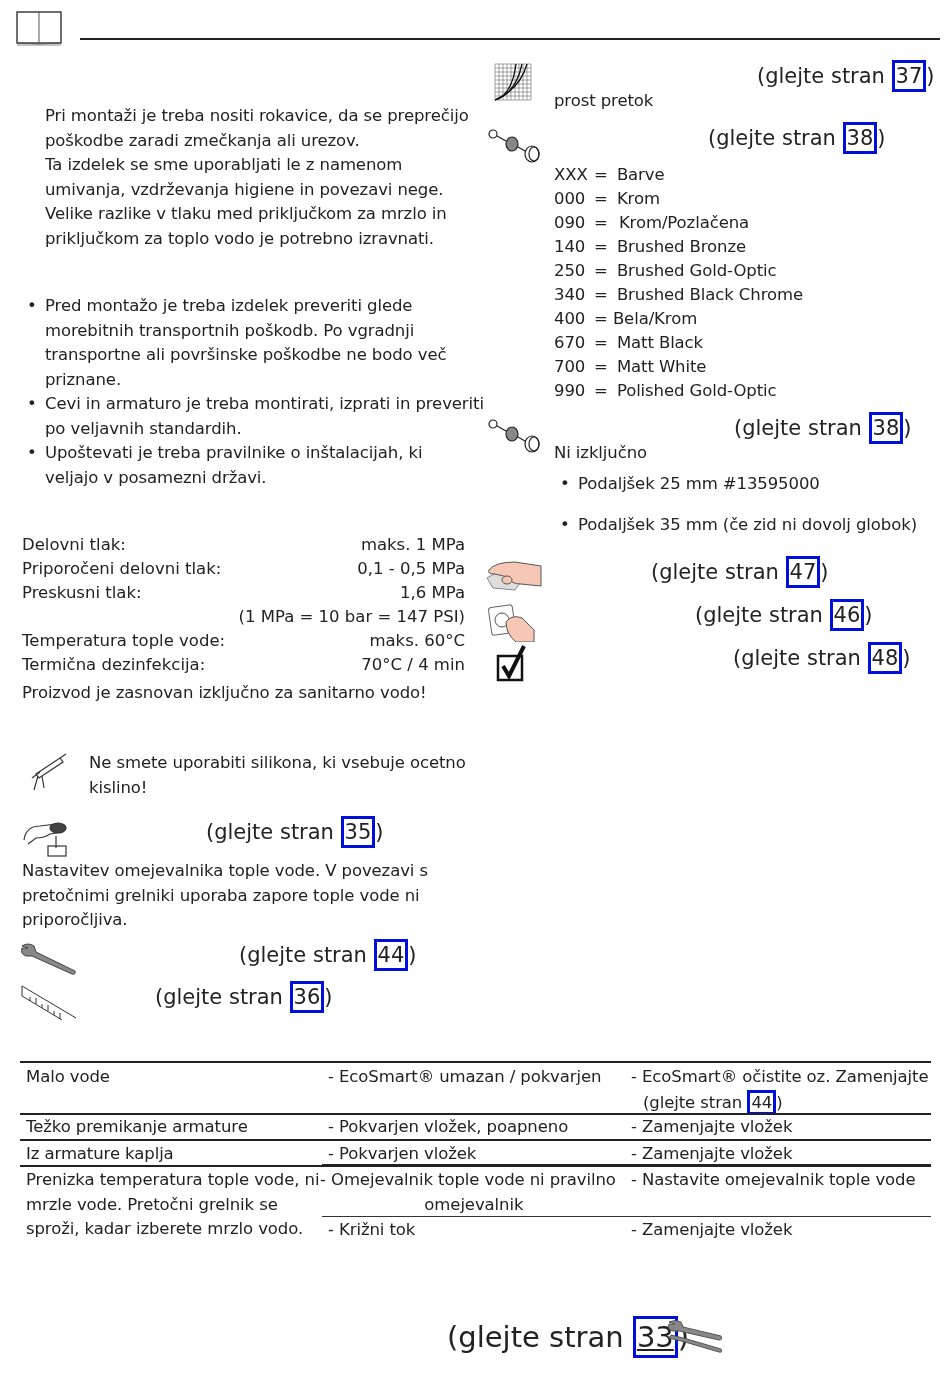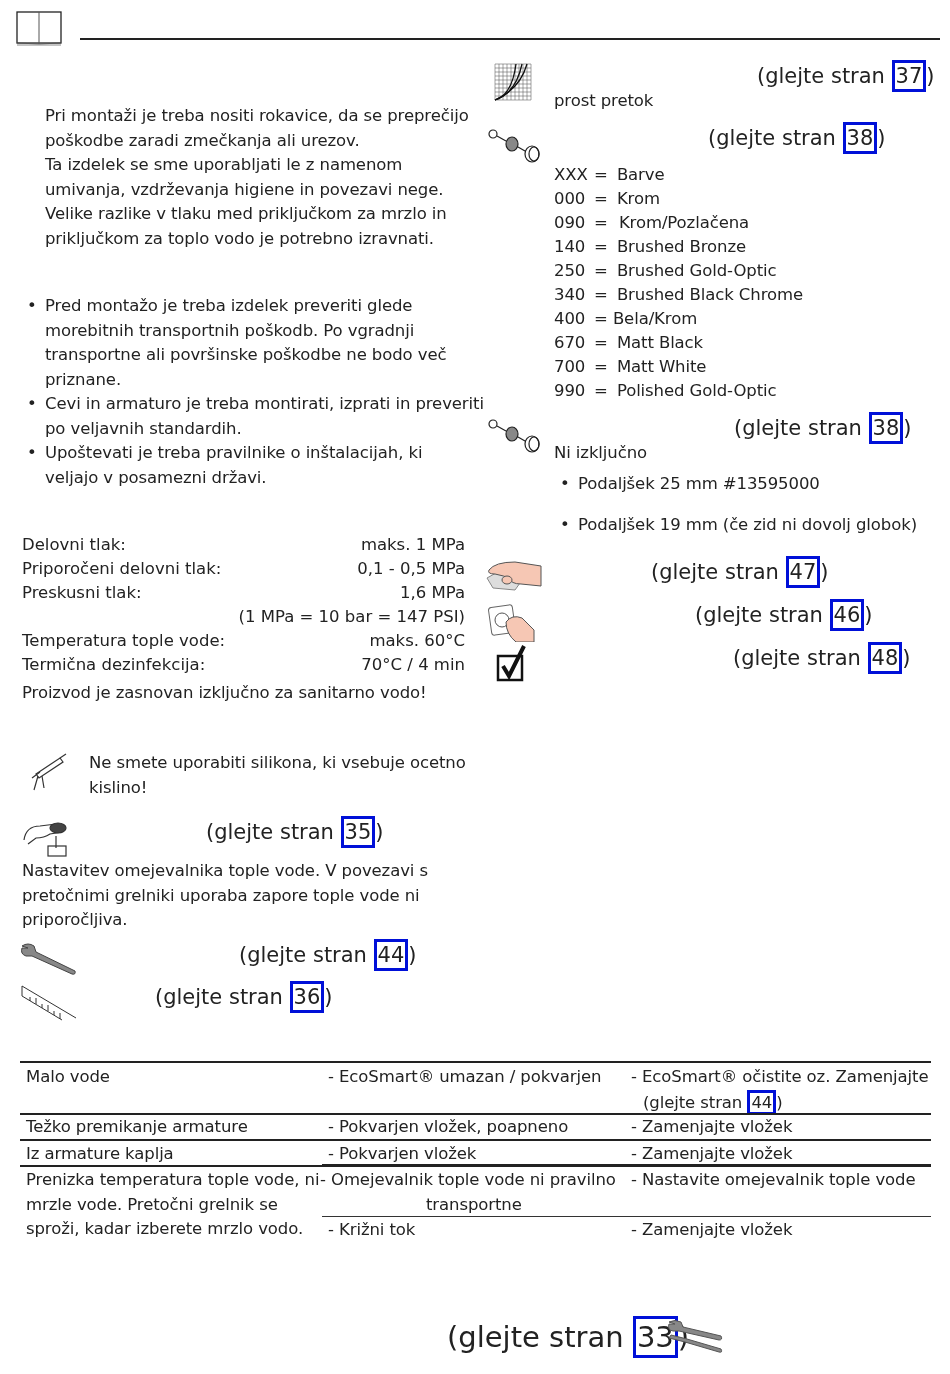--- a/index.html
+++ b/index.html
@@ -3,21 +3,21 @@
 <meta charset="utf-8">
 <style>
   html, body { margin:0; padding:0; background:#ffffff; }
   body { width:950px; height:1374px; position:relative; overflow:hidden;
          font-family:"DejaVu Sans", sans-serif; color:#222; }
   .abs { position:absolute; }
   .t { font-size:16.5px; line-height:24.5px; letter-spacing:-0.1px; white-space:nowrap; }
   .ref { font-size:21px; white-space:nowrap; }
   .ref .num { display:inline-block; border:3px solid #0010d8; padding:0 1px; line-height:26px; height:26px; }
   .ref.big { font-size:29px; }
-  .ref.big .num { line-height:36px; height:36px; }
+  .ref.big .num { line-height:36px; height:36px;text-decoration:underline; }
   .spec-row { position:absolute; left:22px; width:443px; font-size:16.5px; line-height:24px; display:flex; justify-content:space-between; }
   .hr-thick { position:absolute; height:2px; background:#222; }
   .bullet::before { content:"•"; position:absolute; left:-18px; }
   svg { display:block; }
 </style>
 </head>
 <body>
 
 <div class="abs" style="left:16px;top:11px;">
   <svg width="46" height="36" viewBox="0 0 46 36">
@@ -215,21 +215,21 @@
       <line x1="13" y1="12" x2="22" y2="17"></line>
       <line x1="34" y1="23" x2="41" y2="27"></line>
     </g>
   </svg>
 </div>
 <div class="abs ref" style="left:734px;top:412px;">
   <span>(glejte stran </span><span class="num">38</span><span>)</span>
 </div>
 <div class="abs t" style="left:554px;top:441px;">Ni izključno</div>
 <div class="abs t" style="left:578px;top:472px;"><span class="bullet" style="position:relative;"></span><span>Podaljšek 25 mm #13595000</span></div>
-<div class="abs t" style="left:578px;top:513px;"><span class="bullet" style="position:relative;"></span><span>Podaljšek 19 mm (če zid ni dovolj globok)</span></div>
+<div class="abs t" style="left:578px;top:513px;"><span class="bullet" style="position:relative;"></span><span>Podaljšek 35 mm (če zid ni dovolj globok)</span></div>
 
 <div class="abs" style="left:485px;top:558px;">
   <svg width="58" height="36" viewBox="0 0 58 36">
     <path d="M2 20 L20 10 L40 18 L30 32 L8 30 Z" fill="#ddd" stroke="#888" stroke-width="1"></path>
     <path d="M4 12 Q10 4 30 4 L56 8 L56 28 L36 26 Q26 26 24 20 Q20 18 10 16 Q2 16 4 12 Z" fill="#f6c7b4" stroke="#555" stroke-width="1"></path>
     <ellipse cx="22" cy="22" rx="5" ry="4" fill="#f6c7b4" stroke="#555" stroke-width="1"></ellipse>
   </svg>
 </div>
 <div class="abs ref" style="left:651px;top:556px;">
   <span>(glejte stran </span><span class="num">47</span><span>)</span>
@@ -272,21 +272,21 @@
 
 <div class="hr-thick" style="left:20px;top:1165px;width:302px;"></div>
 <div class="hr-thick" style="left:322px;top:1164px;width:609px;height:3px;"></div>
 <div class="abs t" style="left:26px;top:1168px;">
   <div>Prenizka temperatura tople vode, ni</div>
   <div>mrzle vode. Pretočni grelnik se</div>
   <div>sproži, kadar izberete mrzlo vodo.</div>
 </div>
 <div class="abs t" style="left:320px;top:1168px;text-align:center;">
   <div>- Omejevalnik tople vode ni pravilno</div>
-  <div style="padding-left:12px;">transportne</div>
+  <div style="padding-left:12px;">omejevalnik</div>
 </div>
 <div class="abs t" style="left:631px;top:1168px;">- Nastavite omejevalnik tople vode</div>
 <div class="abs" style="left:322px;top:1216px;width:609px;height:1px;background:#333;"></div>
 <div class="abs t" style="left:328px;top:1218px;">- Križni tok</div>
 <div class="abs t" style="left:631px;top:1218px;">- Zamenjajte vložek</div>
 
 <div class="abs ref big" style="left:447px;top:1316px;">
   <span>(glejte stran </span><span class="num">33</span><span>)</span>
 </div>
 <div class="abs" style="left:665px;top:1320px;">

